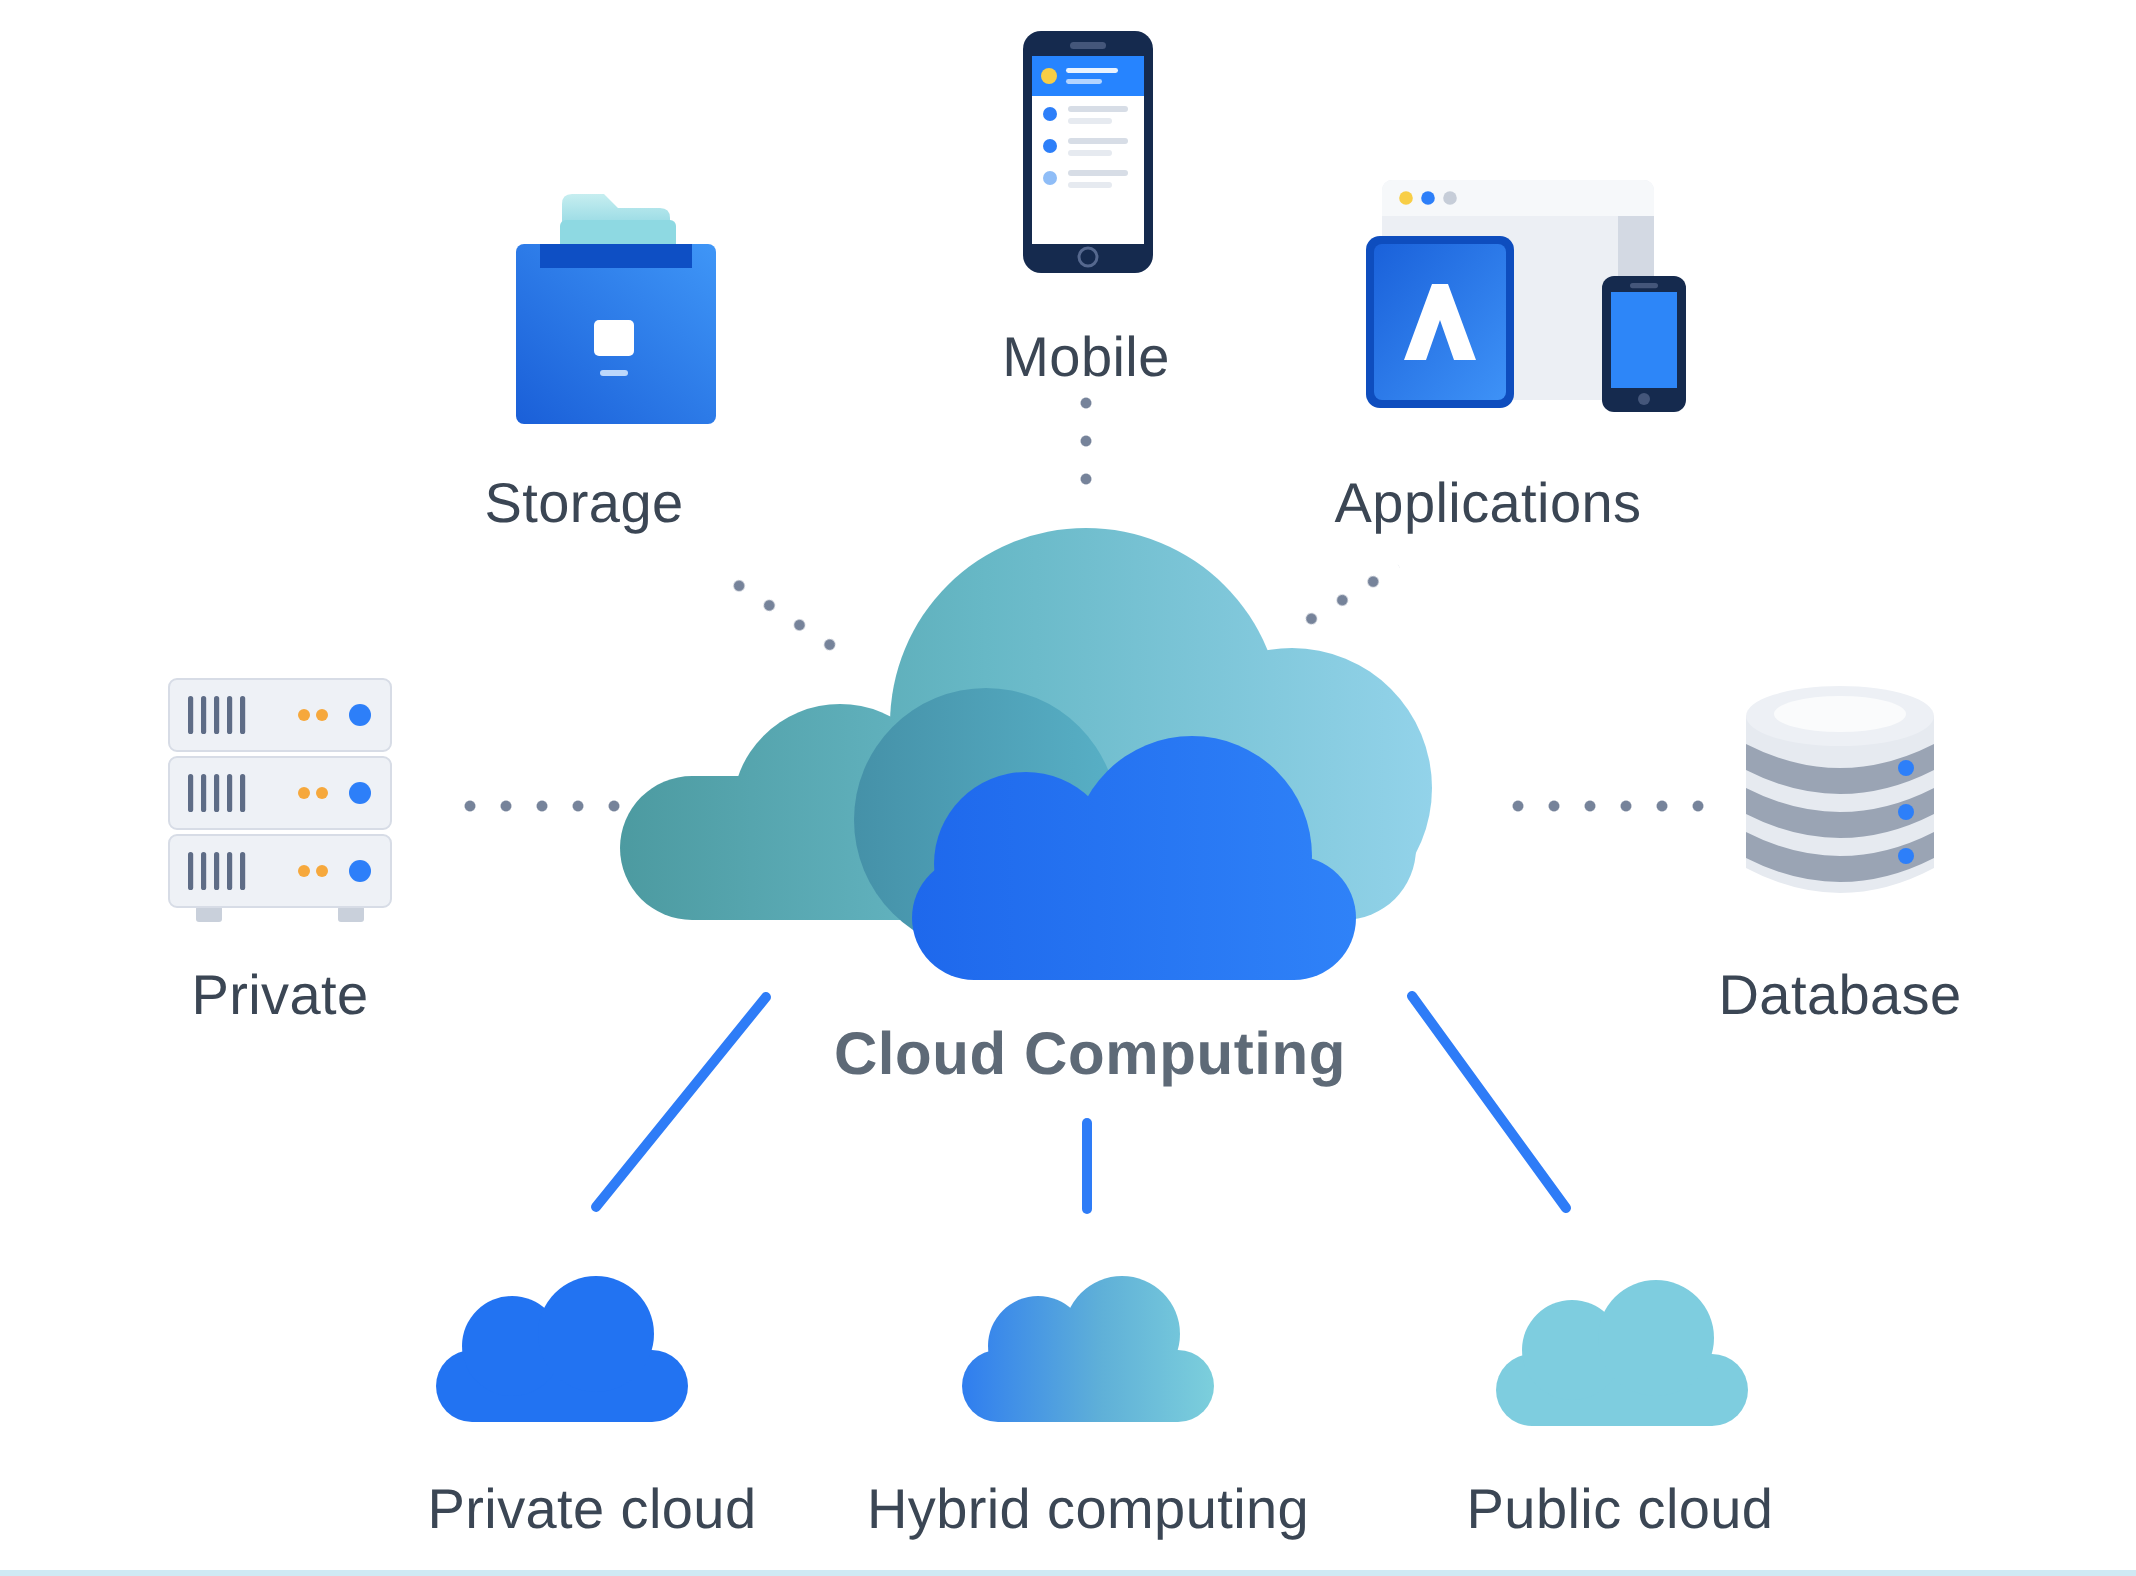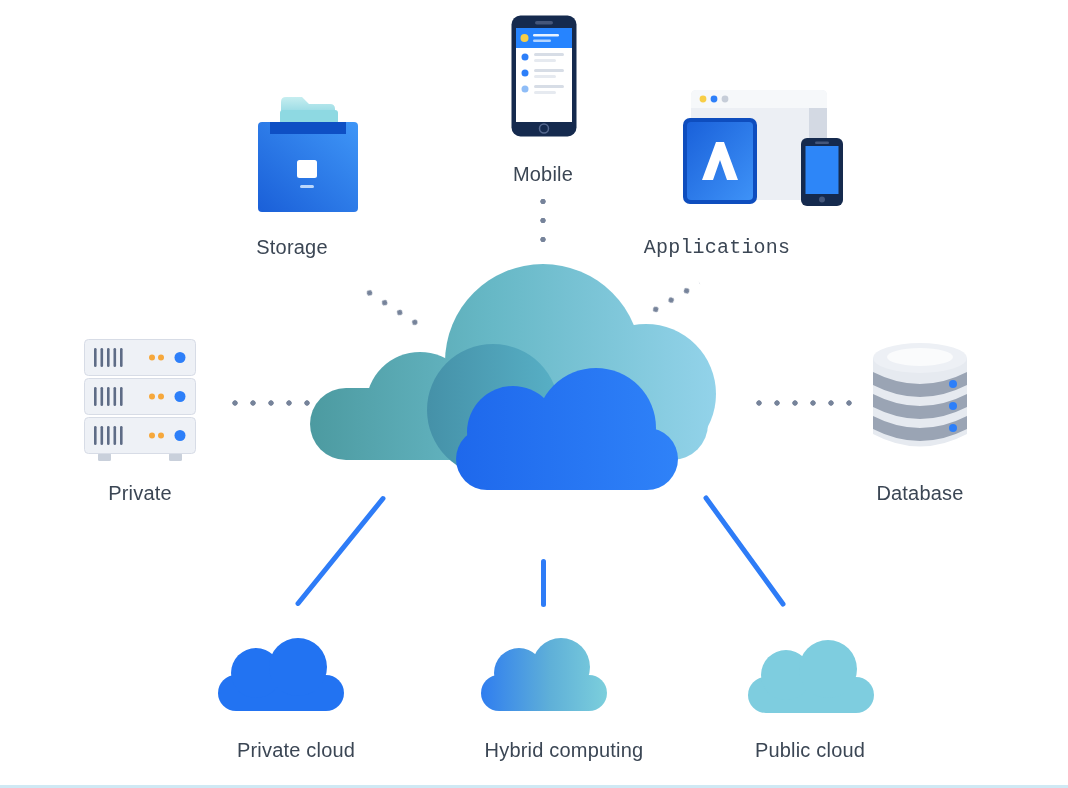--- a/index.html
+++ b/index.html
@@ -3,21 +3,21 @@
 <meta charset="utf-8">
 <style>
   html,body{margin:0;padding:0;background:#fff;}
   #stage{
     position:relative;width:1068px;height:788px;background:#FFFFFF;
     font-family:"Liberation Sans","DejaVu Sans",sans-serif;overflow:hidden;
   }
   .abs{position:absolute;}
   .node-label{
     position:absolute;transform:translateX(-50%);
-    font-size:20px;font-weight:500;color:#3B4654;white-space:nowrap;letter-spacing:.2px;
+    font-size:28px;font-weight:500;color:#3B4654;white-space:nowrap;letter-spacing:.2px;
   }
   .diagram-title{
     position:absolute;transform:translateX(-50%);
     font-size:30px;font-weight:700;color:#5E6A77;white-space:nowrap;letter-spacing:.3px;
   }
   .dots-h{
     position:absolute;height:6px;
     background-image:radial-gradient(circle,#76839A 2.4px,rgba(118,131,154,0) 3px);
     background-size:18px 6px;background-repeat:repeat-x;
   }
@@ -198,21 +198,22 @@
         <stop offset="1" stop-color="#7DD0DC"></stop>
       </linearGradient>
     </defs>
     <use href="#cl" fill="#2273F2"></use>
     <use href="#cl" transform="translate(263,0)" fill="url(#gHyb)"></use>
     <use href="#cl" transform="translate(530,2)" fill="#7ECDDF"></use>
   </svg>
 
   <div class="node-label" style="left:292px;top:236px;">Storage</div>
   <div class="node-label" style="left:543px;top:163px;">Mobile</div>
-  <div class="node-label" style="left:717px;top:236px;font-family:Liberation Mono, monospace;">Applications</div>
+  <div class="node-label" style="left:744px;top:236px;">Applications</div>
   <div class="node-label" style="left:140px;top:482px;">Private</div>
   <div class="node-label" style="left:920px;top:482px;text-align:right;">Database</div>
+  <div class="diagram-title" style="left:545px;top:511px;">Cloud Computing</div>
   <div class="node-label" style="left:281px;top:739px;margin-left:15px;">Private cloud</div>
-  <div class="node-label" style="left:544px;top:739px;margin-left:20px;">Hybrid computing</div>
+  <div class="node-label" style="left:544px;top:739px;">Hybrid computing</div>
   <div class="node-label" style="left:810px;top:739px;">Public cloud</div>
 
   <div class="bottom-edge"></div>
 </div>
 
 </body></html>

